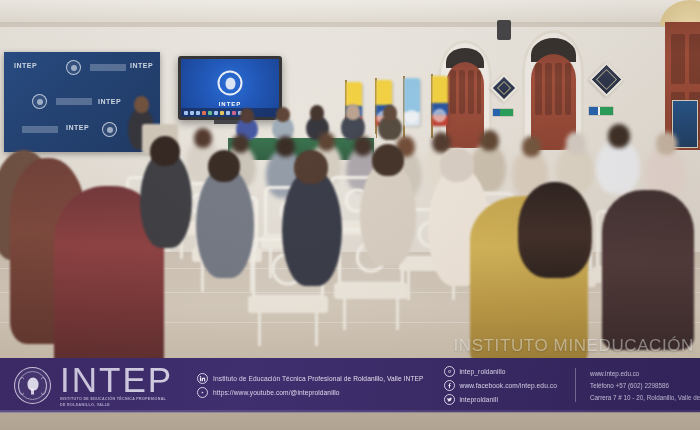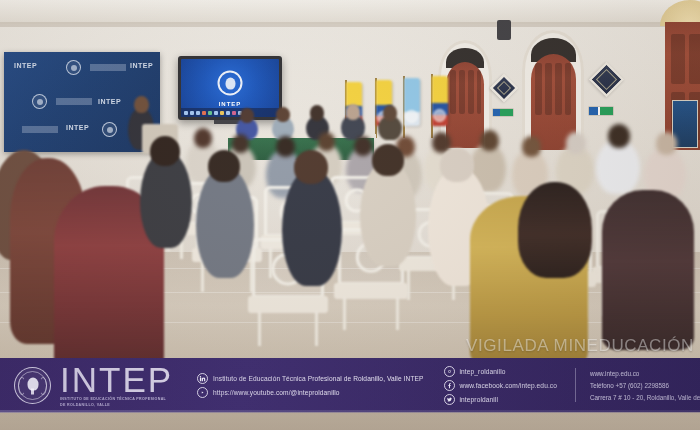--- a/index.html
+++ b/index.html
@@ -441,21 +441,21 @@
     <div class="head" style="left:518px;top:182px;width:74px;height:96px;
          background:linear-gradient(180deg,#241a18 0%,#3a2722 55%,#251a17 100%);
          border-radius:48% 48% 38% 38%;filter:blur(.8px);"></div>
 
     <div class="person blur1" style="left:602px;top:190px;width:92px;height:160px;
          background:linear-gradient(180deg,#3a2a2c 0%,#4b3336 45%,#322325 100%);
          border-radius:44% 44% 16% 16% / 26% 26% 8% 8%;"></div>
 
     <div class="haze"></div>
 
-    <div class="watermark">VIGILADA MINEDUCACIÓN</div>
+    <div class="watermark">INSTITUTO MINEDUCACIÓN</div>
   </div>
 
   <div class="footer">
 
     <div class="fseal">
       <div class="inner"></div>
       <div class="laurelL"></div>
       <div class="laurelR"></div>
       <div class="torch"></div>
     </div>

